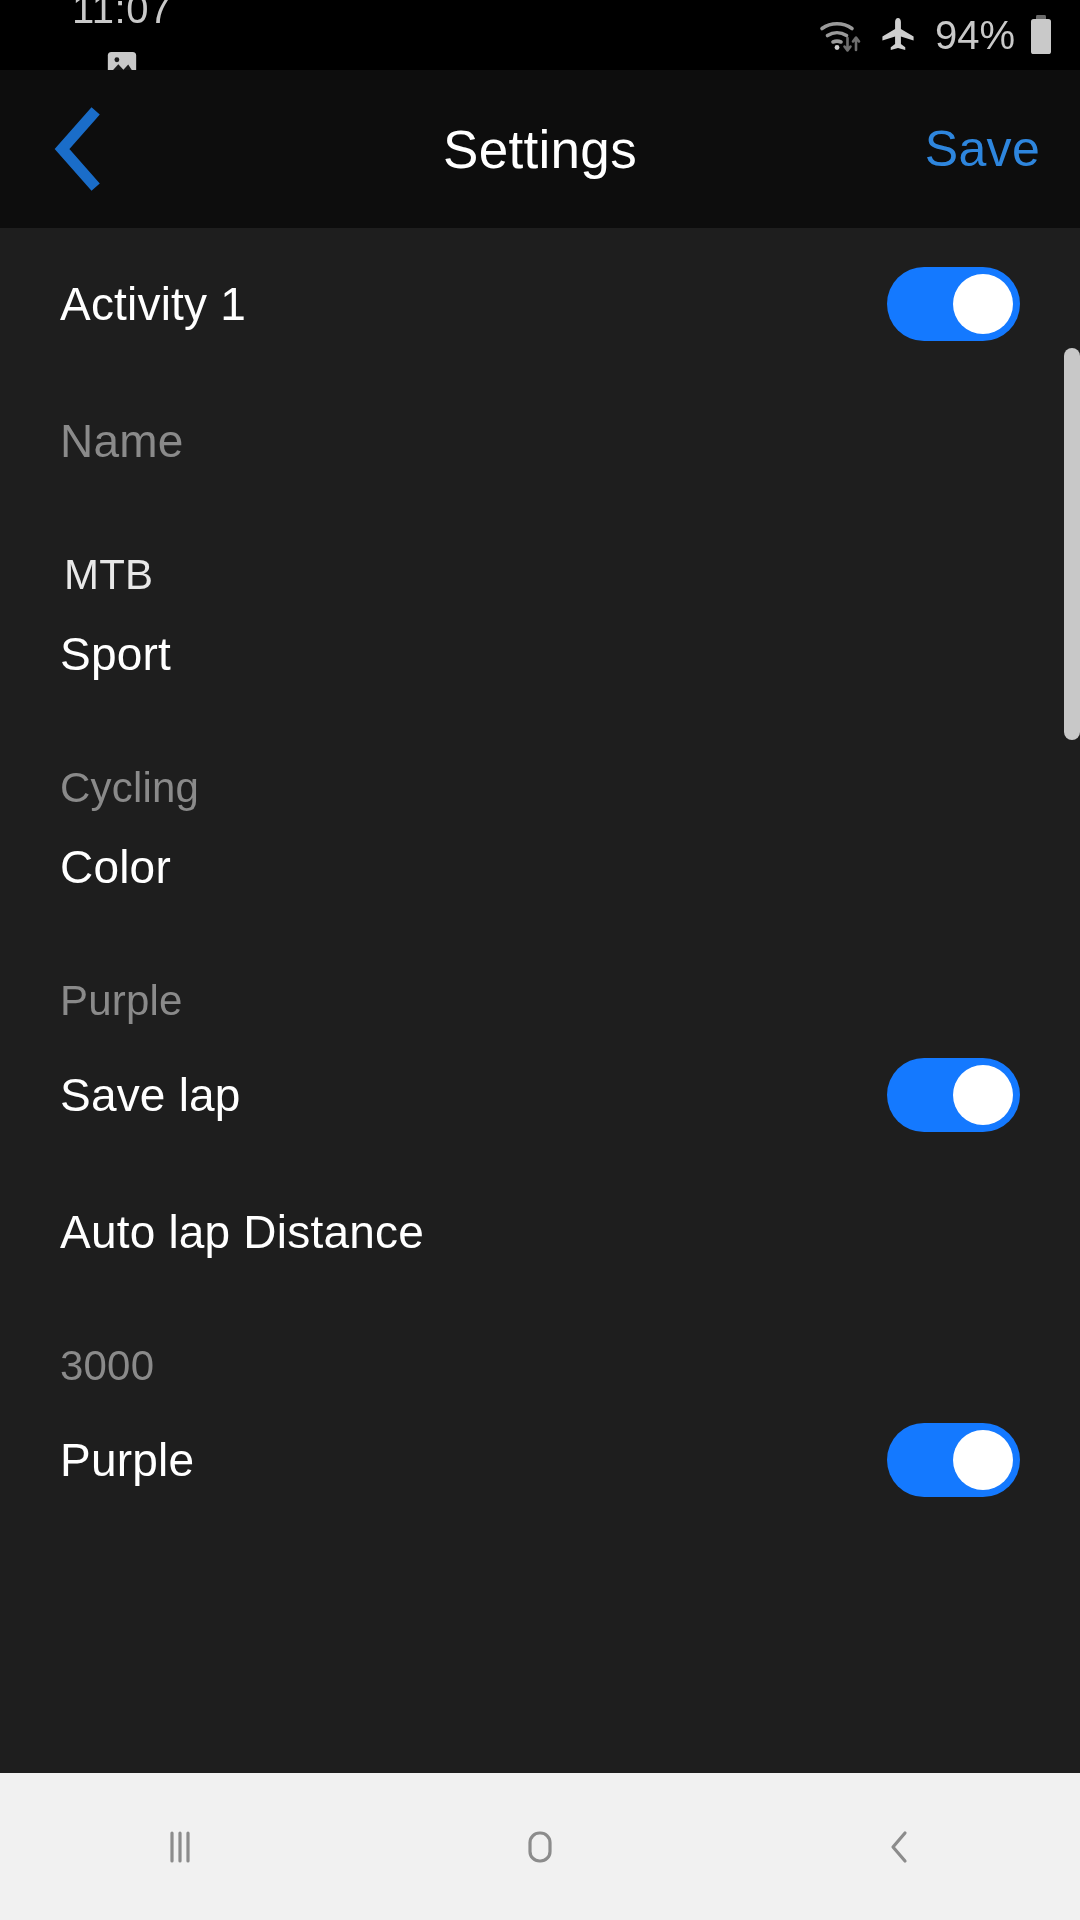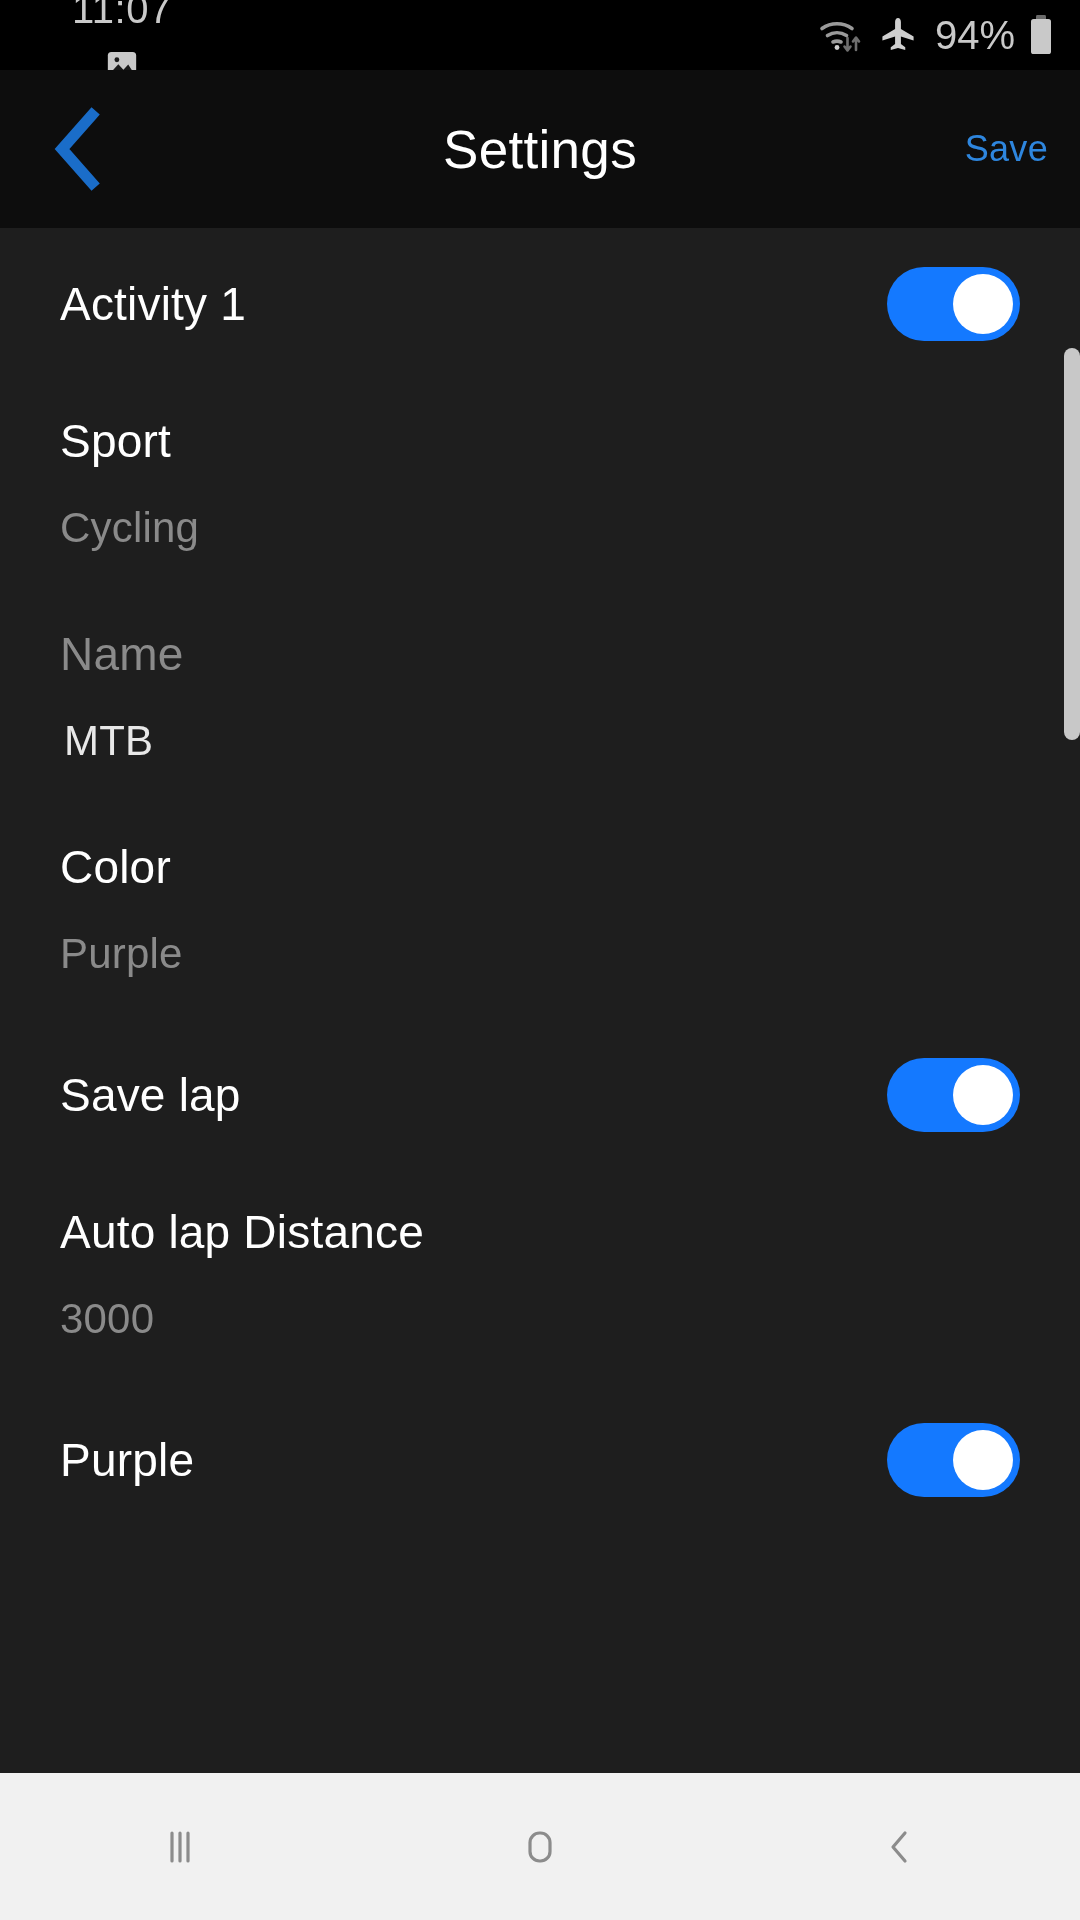--- a/index.html
+++ b/index.html
@@ -80,42 +80,43 @@
   .header-title {
     width: 100%;
     text-align: center;
     color: #ffffff;
     font-size: 53px;
     font-weight: normal;
     letter-spacing: 0.3px;
   }
   .save-btn {
     position: absolute;
-    right: 32px;
+    right: 40px;
     top: 50%;
     transform: translateY(-50%);
     color: #2e86de;
-    font-size: 36px;
+    font-size: 50px;
     cursor: pointer;
     letter-spacing: 0.3px;
   }
 
   
   .content {
     position: relative;
     flex: 1 1 auto;
     background: #1e1e1e;
     overflow: hidden;
   }
 
   .row {
     position: relative;
     padding: 0 60px;
     display: flex;
     align-items: center;
+    gap: 47px;
   }
 
   
   .row-switch {
     height: 152px;
     justify-content: space-between;
   }
   .row-switch .row-label {
     color: #ffffff;
     font-size: 46px;
@@ -261,27 +262,27 @@
   <div class="content">
 
     <div class="row row-switch">
       <span class="row-label">Activity 1</span>
       <span class="switch on">
           <span class="knob"></span>
         </span>
     </div>
 
     <div class="row row-field">
+      <span class="field-label dim">Name</span>
+      <span class="field-value bright">MTB</span>
+    </div>
+
+    <div class="row row-field">
       <span class="field-label bright">Sport</span>
       <span class="field-value dim">Cycling</span>
-    </div>
-
-    <div class="row row-field">
-      <span class="field-label dim">Name</span>
-      <span class="field-value bright">MTB</span>
     </div>
 
 
     <div class="row row-field">
       <span class="field-label bright">Color</span>
       <span class="field-value dim">Purple</span>
     </div>
 
     <div class="row row-switch">
       <span class="row-label">Save lap</span>

